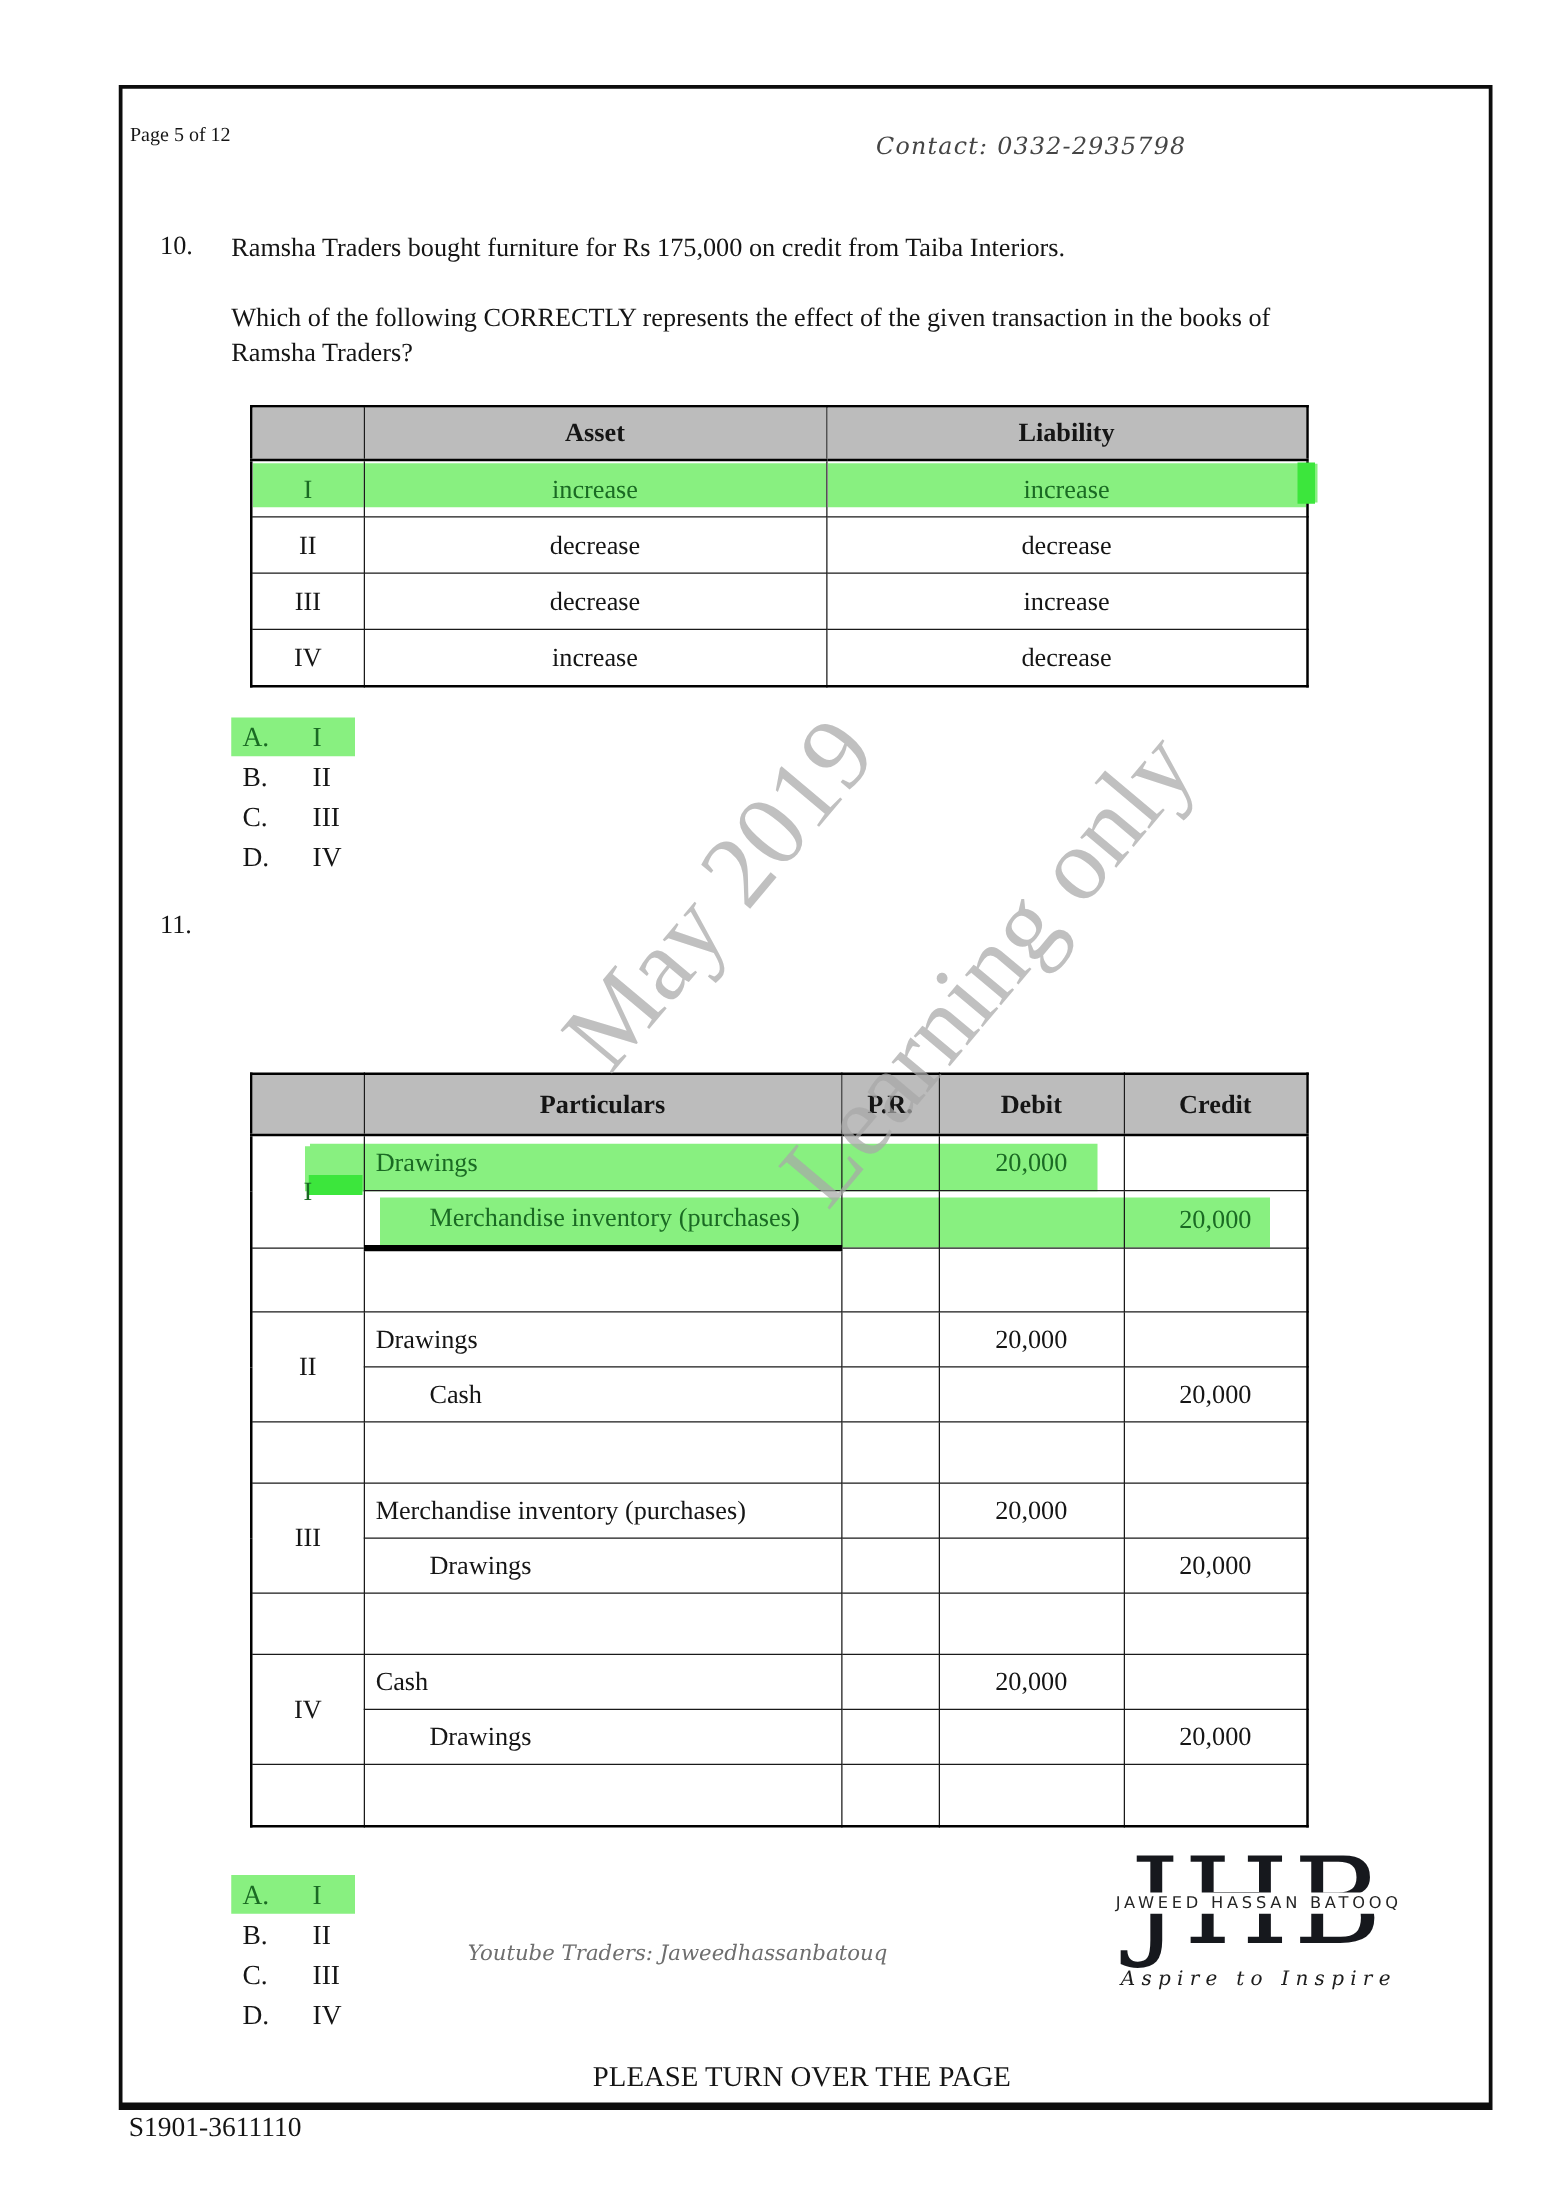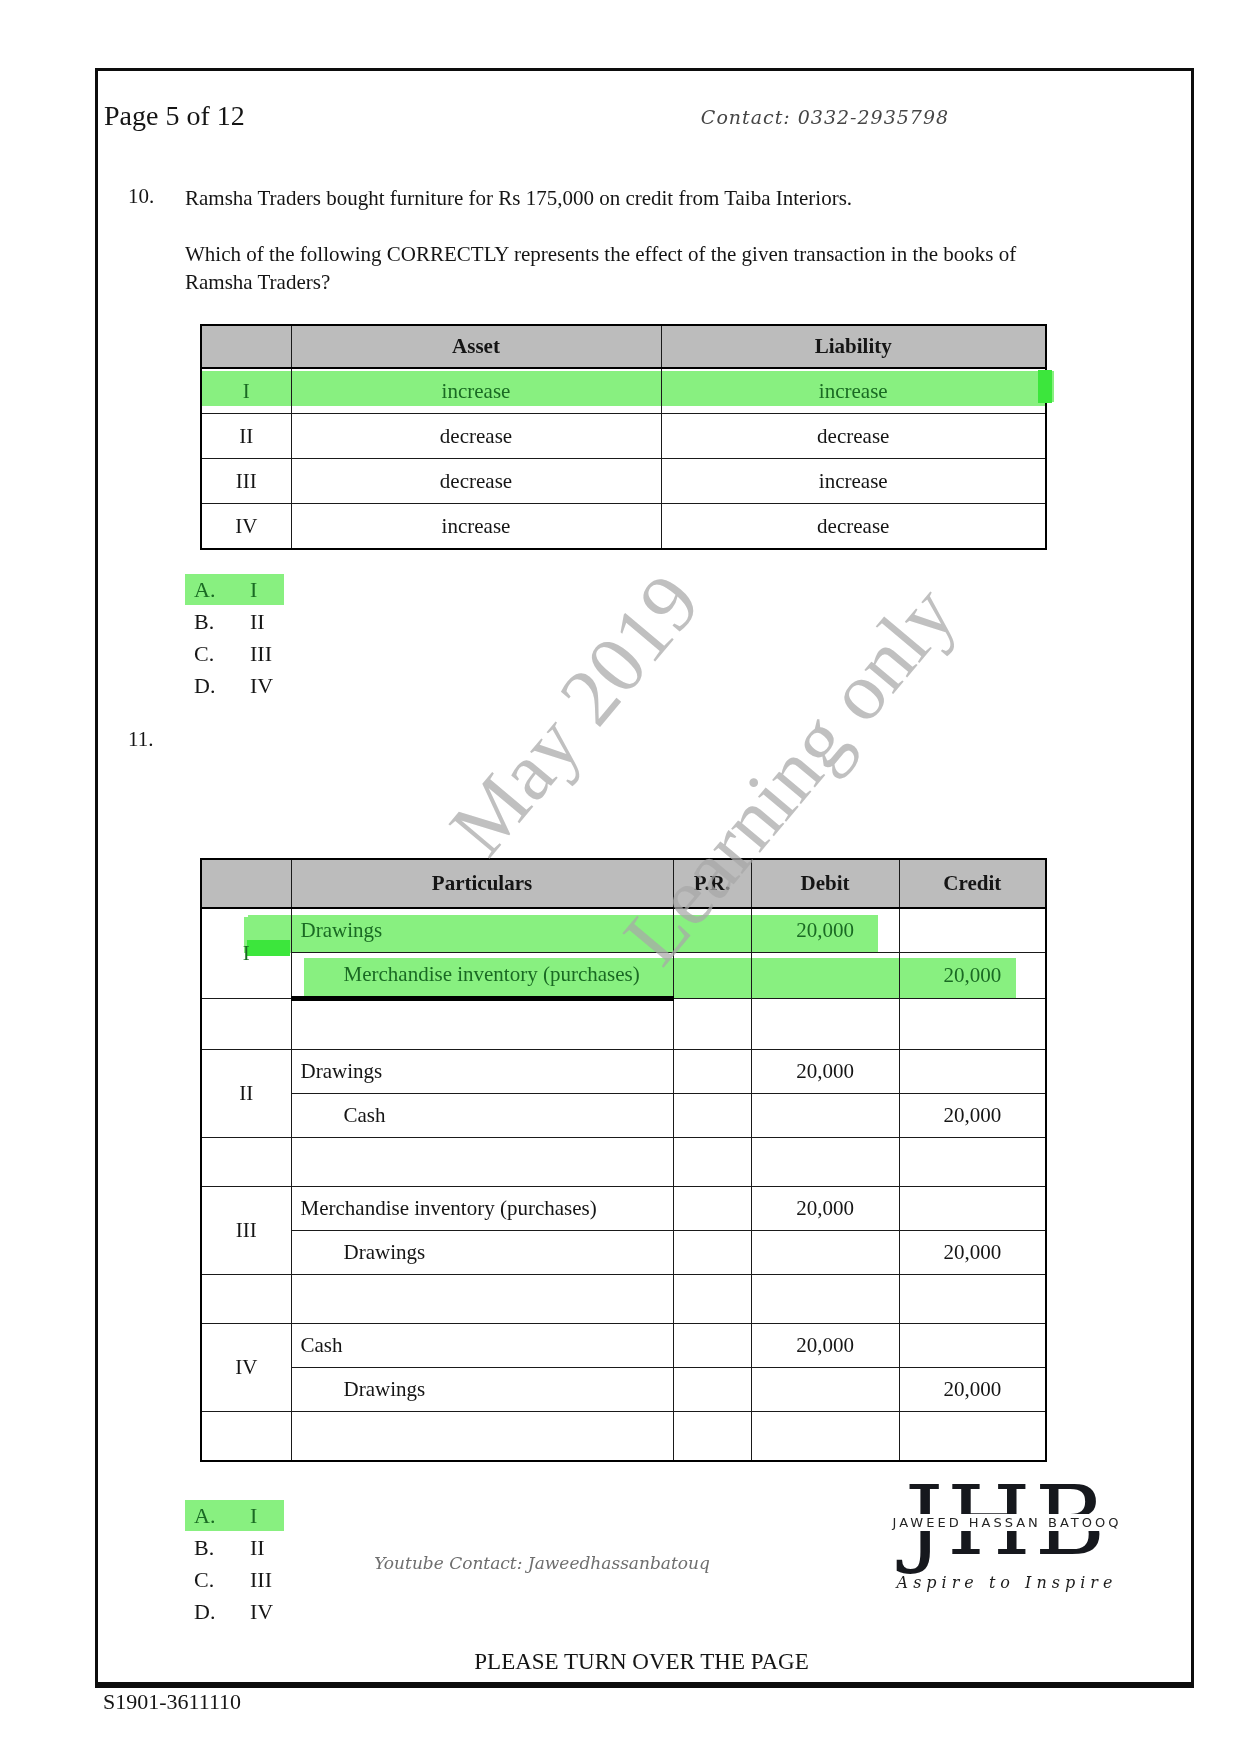--- a/index.html
+++ b/index.html
@@ -3,21 +3,21 @@
 <meta charset="utf-8">
 <style>
   html,body{margin:0;padding:0;background:#ffffff;}
   .page{position:relative;width:1241px;height:1756px;background:#fff;overflow:hidden;
         font-family:"Liberation Serif","DejaVu Serif",serif;color:#151515;}
   .abs{position:absolute;}
 
   
   .border-box{left:95px;top:68px;width:1093px;height:1611px;border:3px solid #0d0d0d;border-bottom-width:6px;z-index:1;}
 
-  .page-number{left:104px;top:100px;font-size:28px;z-index:2;}
+  .page-number{left:104px;top:100px;font-size:16px;z-index:2;}
   .contact{left:655px;top:106px;width:340px;text-align:center;font-size:19px;font-style:italic;
            font-family:"DejaVu Serif",serif;color:#454545;z-index:2;letter-spacing:1px;}
 
   
   .wm{position:absolute;z-index:4;pointer-events:none;white-space:nowrap;
       font-family:"Liberation Serif",serif;color:rgba(168,168,168,0.72);}
   .wm1{left:575px;top:715px;font-size:82px;transform:translate(-50%,-50%) rotate(-50deg);}
   .wm2{left:790px;top:775px;font-size:82px;transform:translate(-50%,-50%) rotate(-50deg);}
 
   .qnum{font-size:21px;z-index:2;}
@@ -271,21 +271,21 @@
     <div class="opt">
       <span class="letter">C.</span>
       <span class="val">III</span>
     </div>
     <div class="opt">
       <span class="letter">D.</span>
       <span class="val">IV</span>
     </div>
   </div>
 
-  <div class="abs youtube">Youtube Contact: Jaweedhassanbatouq</div>
+  <div class="abs youtube">Youtube Traders: Jaweedhassanbatouq</div>
 
   <div class="abs turn-over">PLEASE TURN OVER THE PAGE</div>
 
   <div class="abs logo">
     <div class="monogram">JHB</div>
     <div class="logo-name">JAWEED HASSAN BATOOQ</div>
     <div class="logo-tagline">Aspire to Inspire</div>
   </div>
   <div class="abs footer-code">S1901-3611110</div>
 

